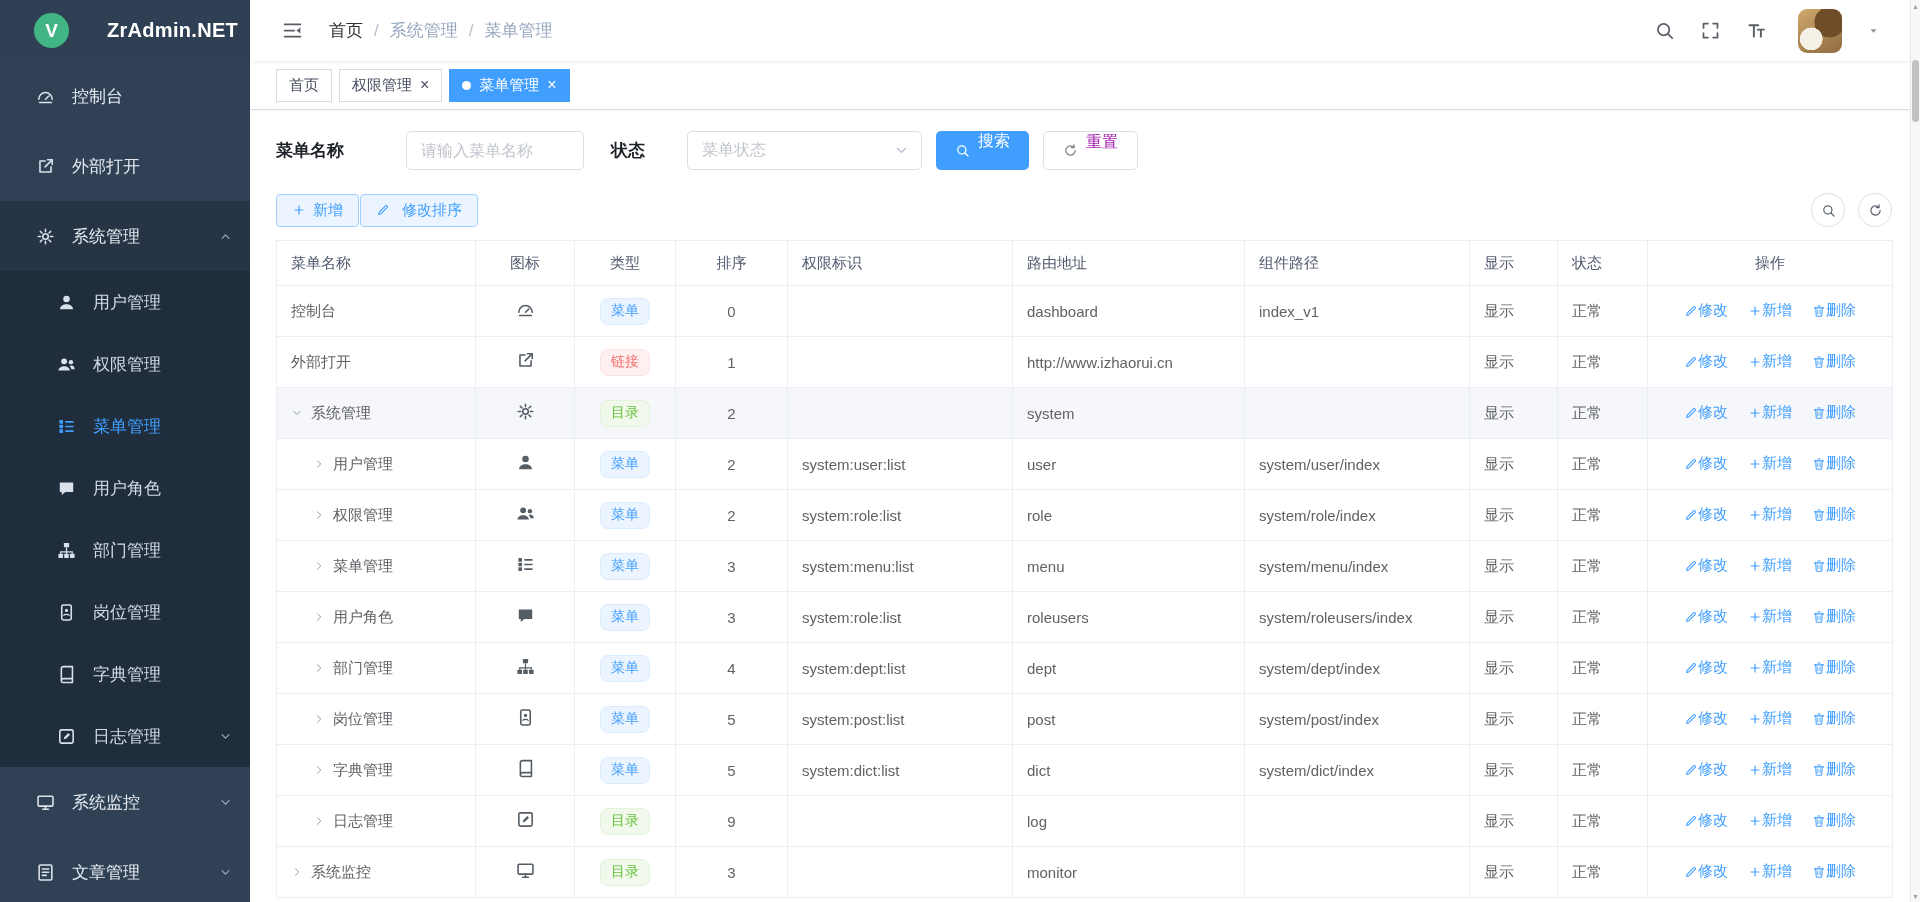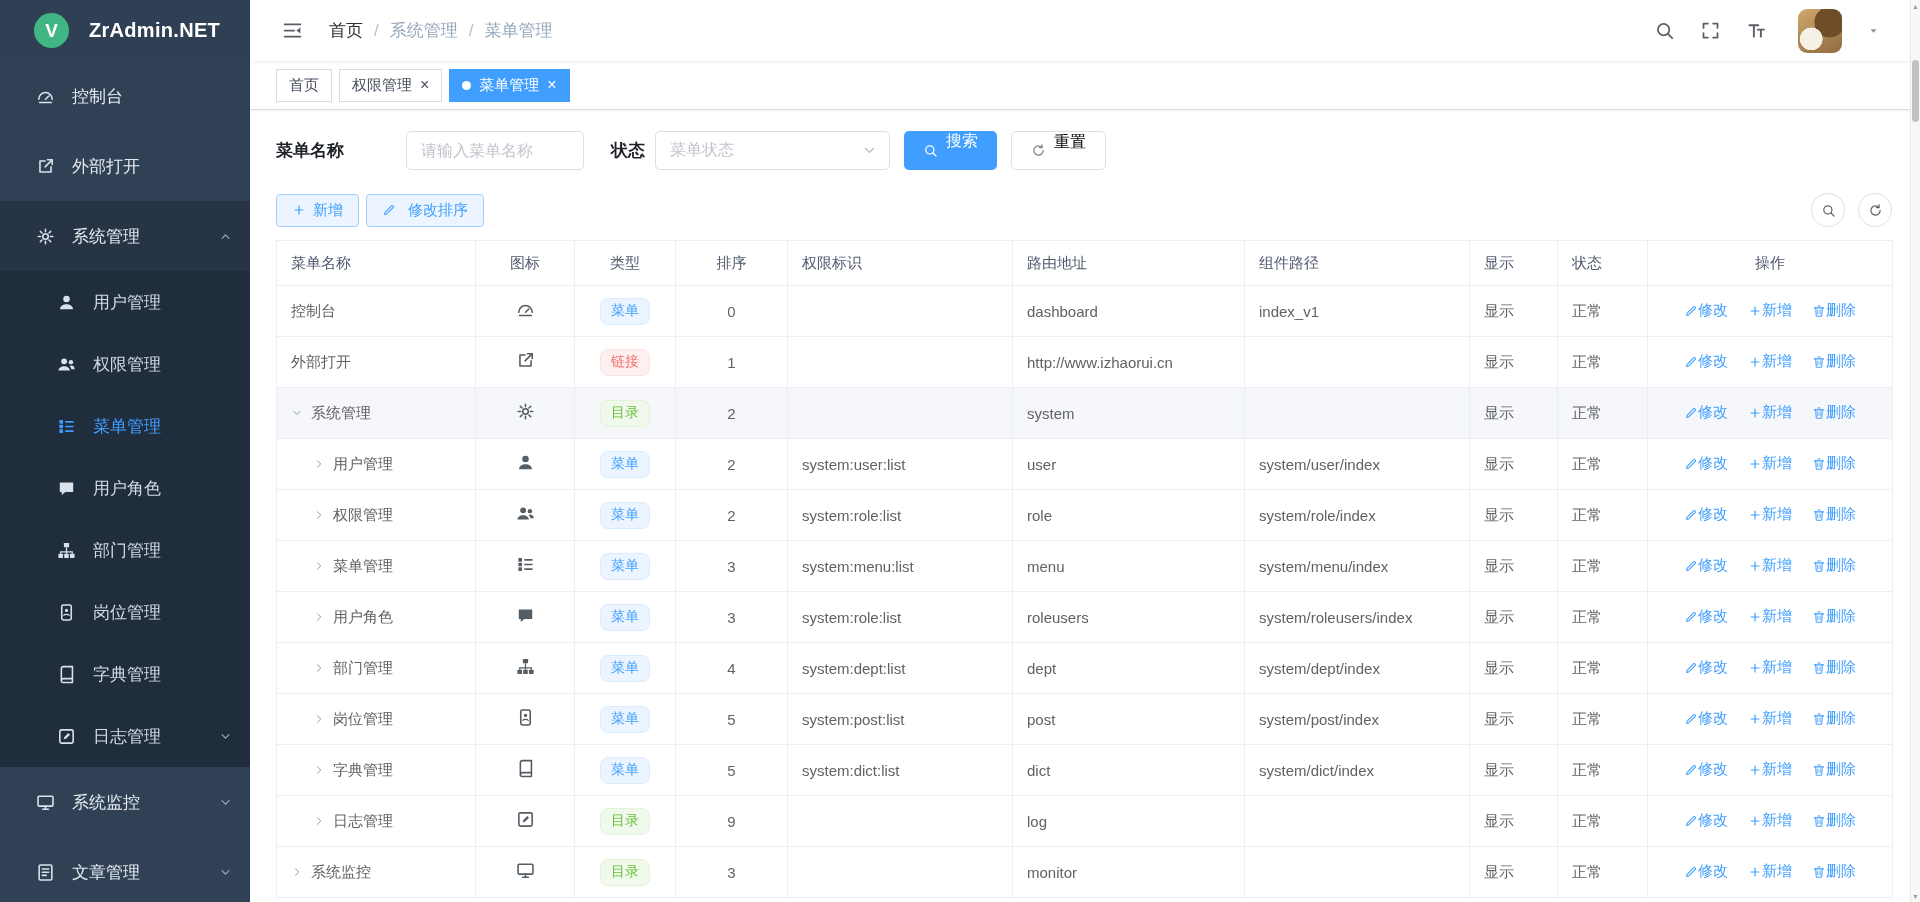--- a/index.html
+++ b/index.html
@@ -5,21 +5,21 @@
   * { margin:0; padding:0; box-sizing:border-box; }
   html,body { width:1920px; height:902px; overflow:hidden; background:#fff;
     font-family:"Liberation Sans","DejaVu Sans",sans-serif; }
   .app { display:flex; width:1920px; height:902px; position:relative; }
 
   
   .sidebar { width:250px; flex-shrink:0; background:#304156; overflow:hidden; }
   .logo-bar { height:61px; display:flex; align-items:center; gap:20px; padding-left:34px; background:#2f3f54; cursor:pointer; }
   .logo-circle { width:35px; height:35px; border-radius:50%; background:#41b584; color:#fff;
     display:flex; align-items:center; justify-content:center; font-weight:700; font-size:19px; }
-  .logo-text { color:#fff; font-size:20px; font-weight:700; letter-spacing:.3px; }
+  .logo-text { color:#fff; font-size:20px; font-weight:700; letter-spacing:.3px;margin-left:18px; }
   .menu-item { height:70px; display:flex; align-items:center; gap:16px; padding:0 18px 0 34px;
     font-size:17px; color:#e6eaf1; cursor:pointer; }
   .menu-item .icon { width:22px; font-size:19px; color:#dbe1ea; flex-shrink:0; }
   .menu-item .chev { margin-left:auto; font-size:13px; color:#a3aebf; width:auto; }
   .menu-item.group.open { background:#263445; }
   .submenu { background:#1f2d3d; }
   .menu-item.sub { height:62px; padding-left:55px; background:#1f2d3d; color:#d3dae4; }
   .menu-item.sub.active, .menu-item.sub.active .icon { color:#409eff; }
 
   
@@ -53,35 +53,35 @@
 
   
   .content { flex:1; padding:21px 28px 0 26px; overflow:hidden; }
   .filter-row { display:flex; align-items:center; }
   .filter-label { font-size:17px; font-weight:700; color:#1f2329; margin-right:22px; white-space:nowrap; }
   .filter-label.lbl2 { margin-left:27px; margin-right:10px; }
   .input { width:178px; height:39px; border:1px solid #dcdfe6; border-radius:5px; padding:0 14px;
     font-size:16px; color:#c2410c; outline:none; font-family:inherit;margin-left:40px; }
   .input::placeholder { color:#c0c4cc; }
   .select { width:235px; height:39px; border:1px solid #dcdfe6; border-radius:5px; padding:0 12px 0 14px;
-    display:flex; align-items:center; justify-content:space-between; cursor:pointer; background:#fff; }
+    display:flex; align-items:center; justify-content:space-between; cursor:pointer; background:#fff;margin-left:32px; }
   .select .ph { font-size:16px; color:#c0c4cc; }
   .sel-chev { font-size:15px; color:#b4bccc; }
   .btn { height:39px; display:inline-flex; gap:8px; border-radius:5px;
     font-size:16px; cursor:pointer; font-family:inherit; border:none; padding:0 19px; }
   .btn-primary { background:#409eff; color:#fff; margin-left:14px; }
   .btn-primary .icon { font-size:15px; }
-  .btn-plain { background:#fff; color:#000000; border:1px solid #dcdfe6; margin-left:14px; }
+  .btn-plain { background:#fff; color:#a21caf; border:1px solid #dcdfe6; margin-left:14px; }
   .btn-plain .icon { font-size:15px; color:#7b8088; }
 
   .toolbar-row { margin-top:23px; display:flex; align-items:center; }
   .btn-light { height:33px; display:inline-flex; align-items:center; gap:7px; padding:0 15px;
     background:#ecf5ff; border:1px solid #a0cfff; color:#409eff; border-radius:4px; font-size:15px;
     cursor:pointer; font-family:inherit; }
-  .btn-light + .btn-light { margin-left:7px;gap:12px; }
+  .btn-light + .btn-light { margin-left:1px;gap:12px; }
   .btn-light .icon { font-size:14px; }
   .toolbar-right { margin-left:auto; display:flex; gap:13px; }
   .circle-btn { width:34px; height:34px; border-radius:50%; border:1px solid #dcdfe6; background:#fff;
     display:flex; align-items:center; justify-content:center; color:#5f6670; font-size:15px; cursor:pointer; }
 
   
   .menu-table { margin-top:13px; width:1616px; border-collapse:collapse; table-layout:fixed;
     font-size:15px; color:#606266; }
   .menu-table th, .menu-table td { border:1px solid #ebeef5; padding:0 14px; white-space:nowrap;
     overflow:hidden; text-align:left; vertical-align:middle; }

